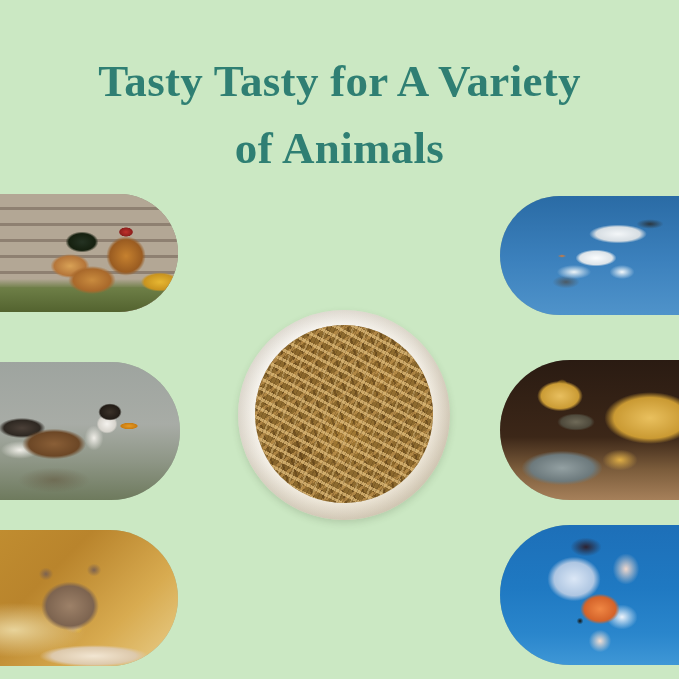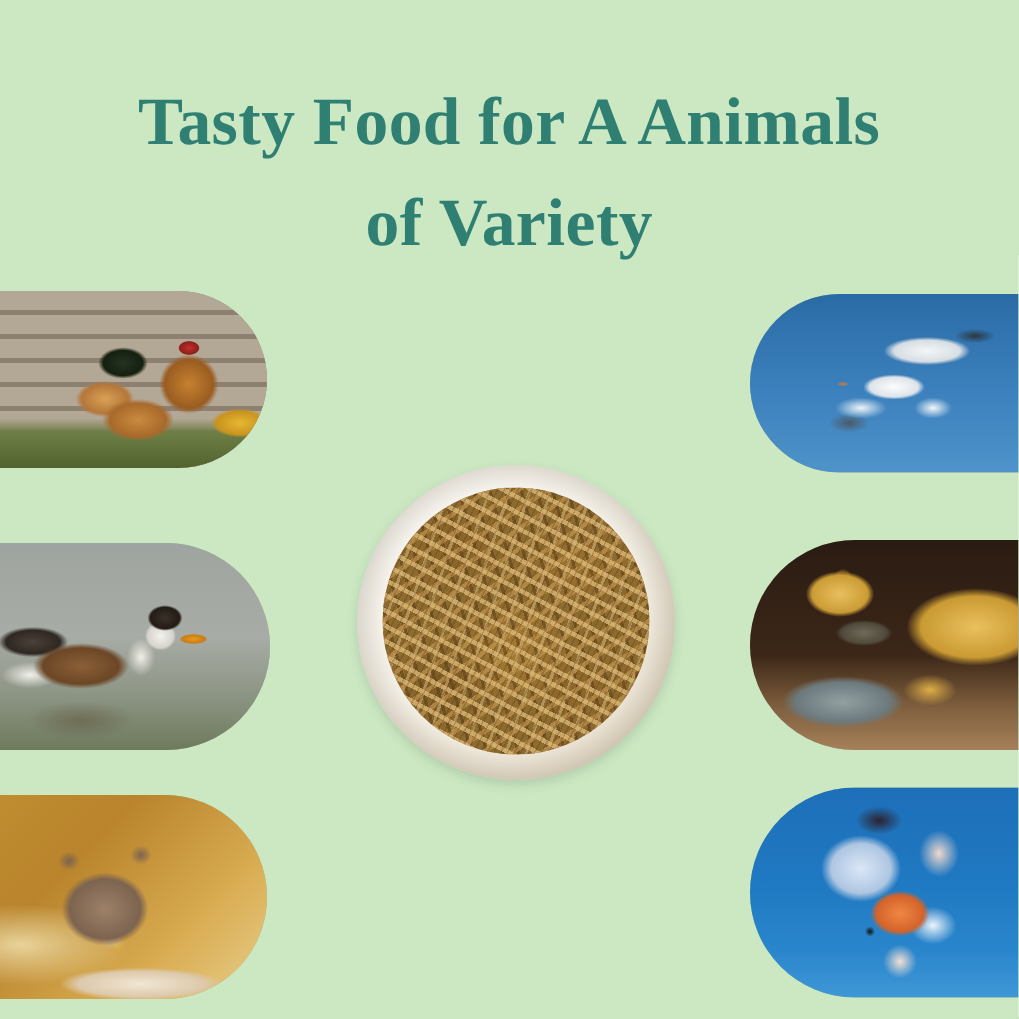--- a/index.html
+++ b/index.html
@@ -249,22 +249,22 @@
       radial-gradient(circle at 50% 50%, rgba(0,0,0,0) 58%, rgba(60,40,12,0.35) 88%, rgba(40,26,6,0.5) 100%);
     pointer-events: none;
   }
 </style>
 </head>
 <body>
 
 <div id="poster">
 
   <div class="title-block">
-    <span class="title-line">Tasty Food for A Animals</span>
-    <span class="title-line">of Variety</span>
+    <span class="title-line">Tasty Tasty for A Variety</span>
+    <span class="title-line">of Animals</span>
   </div>
 
   <div class="tile left" id="tile-chicken">
     <div class="photo"></div>
   </div>
 
   <div class="tile right" id="tile-seagull">
     <div class="photo"></div>
   </div>
 

